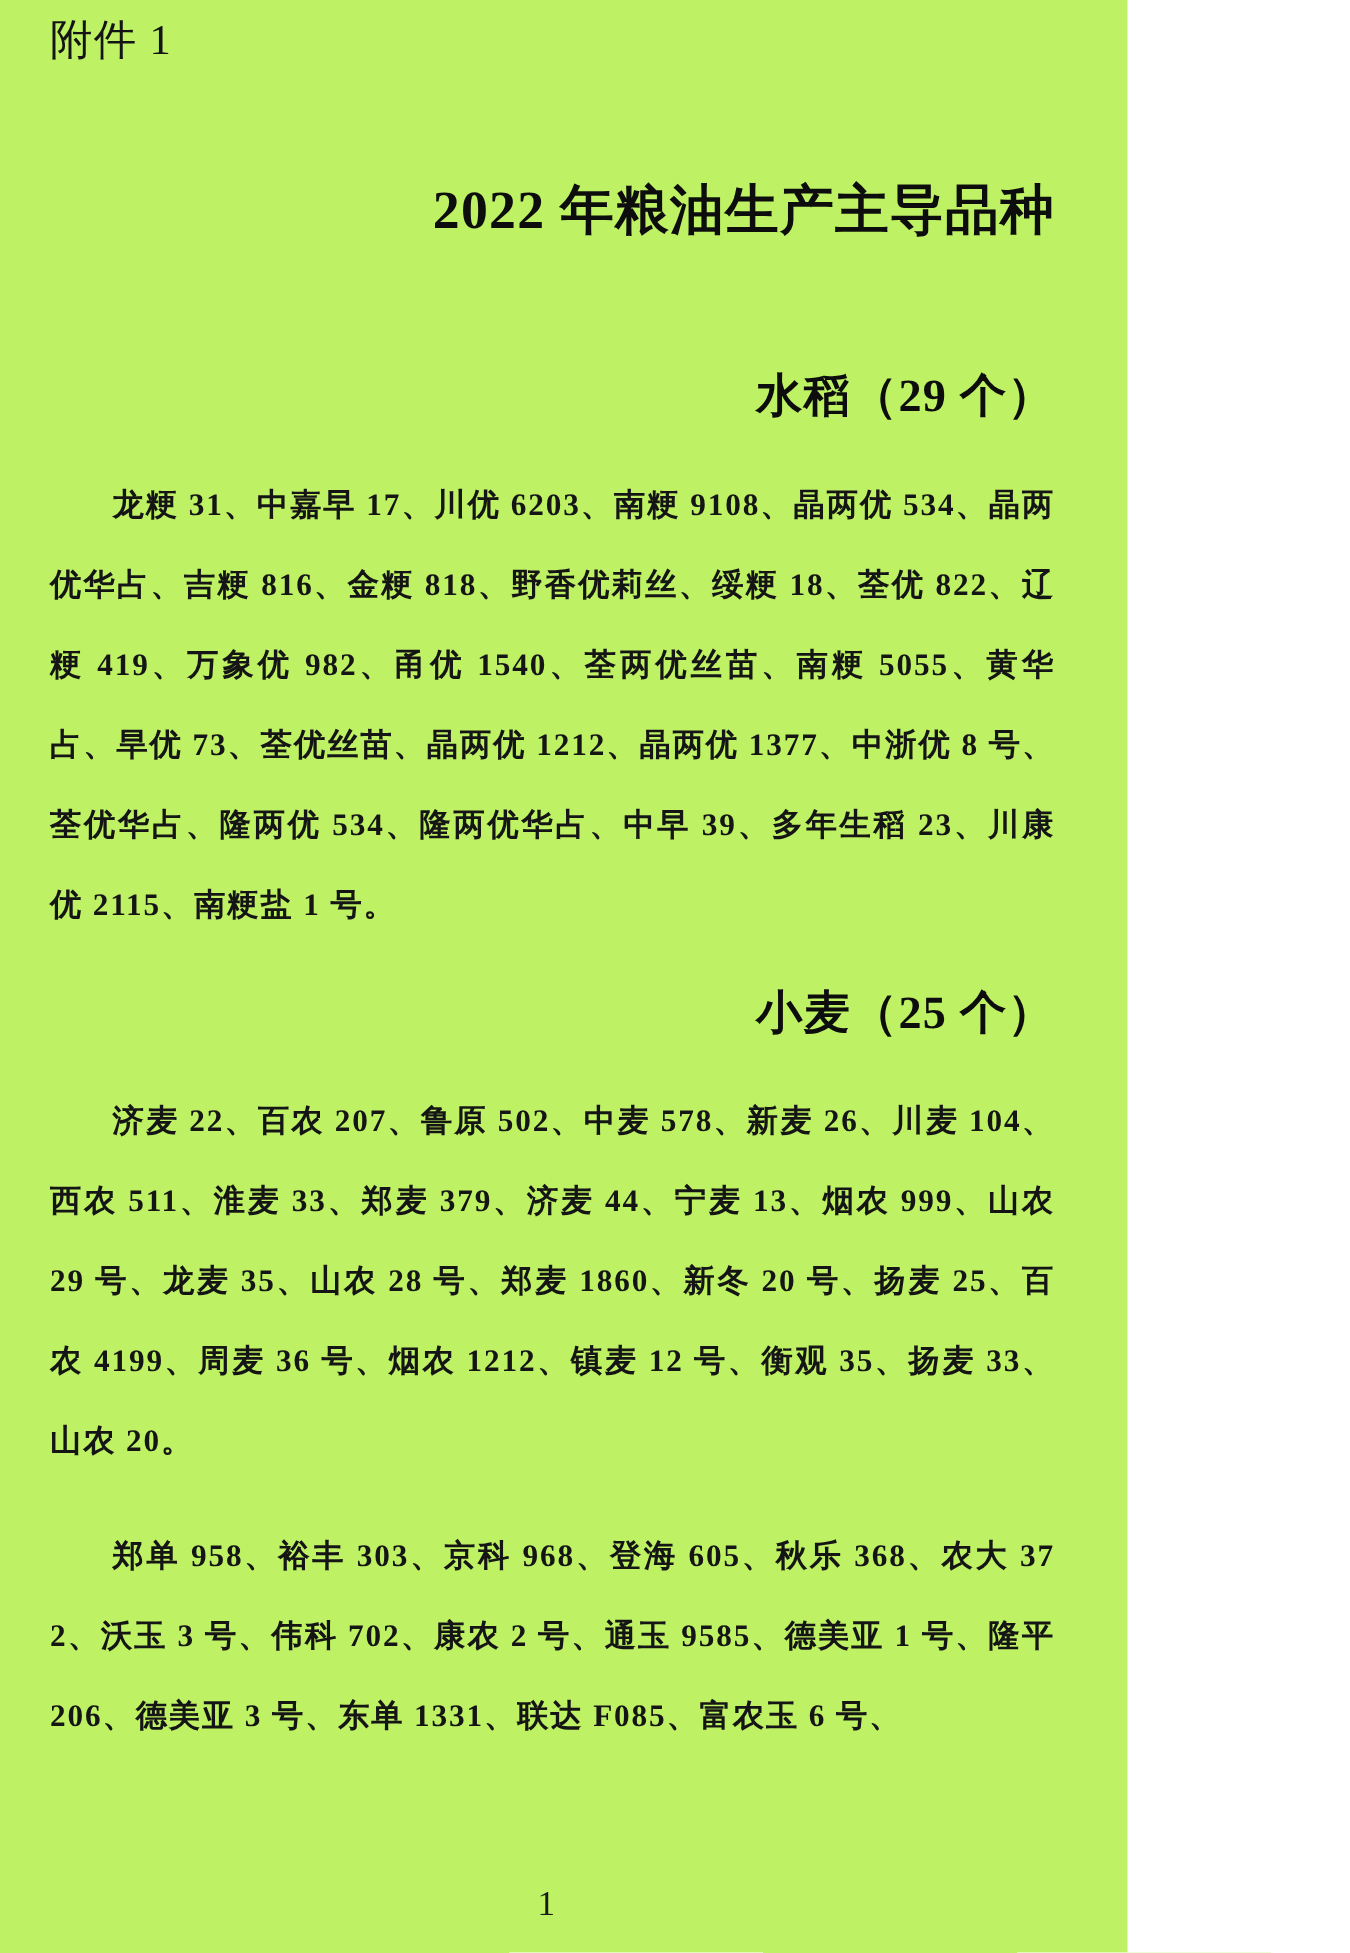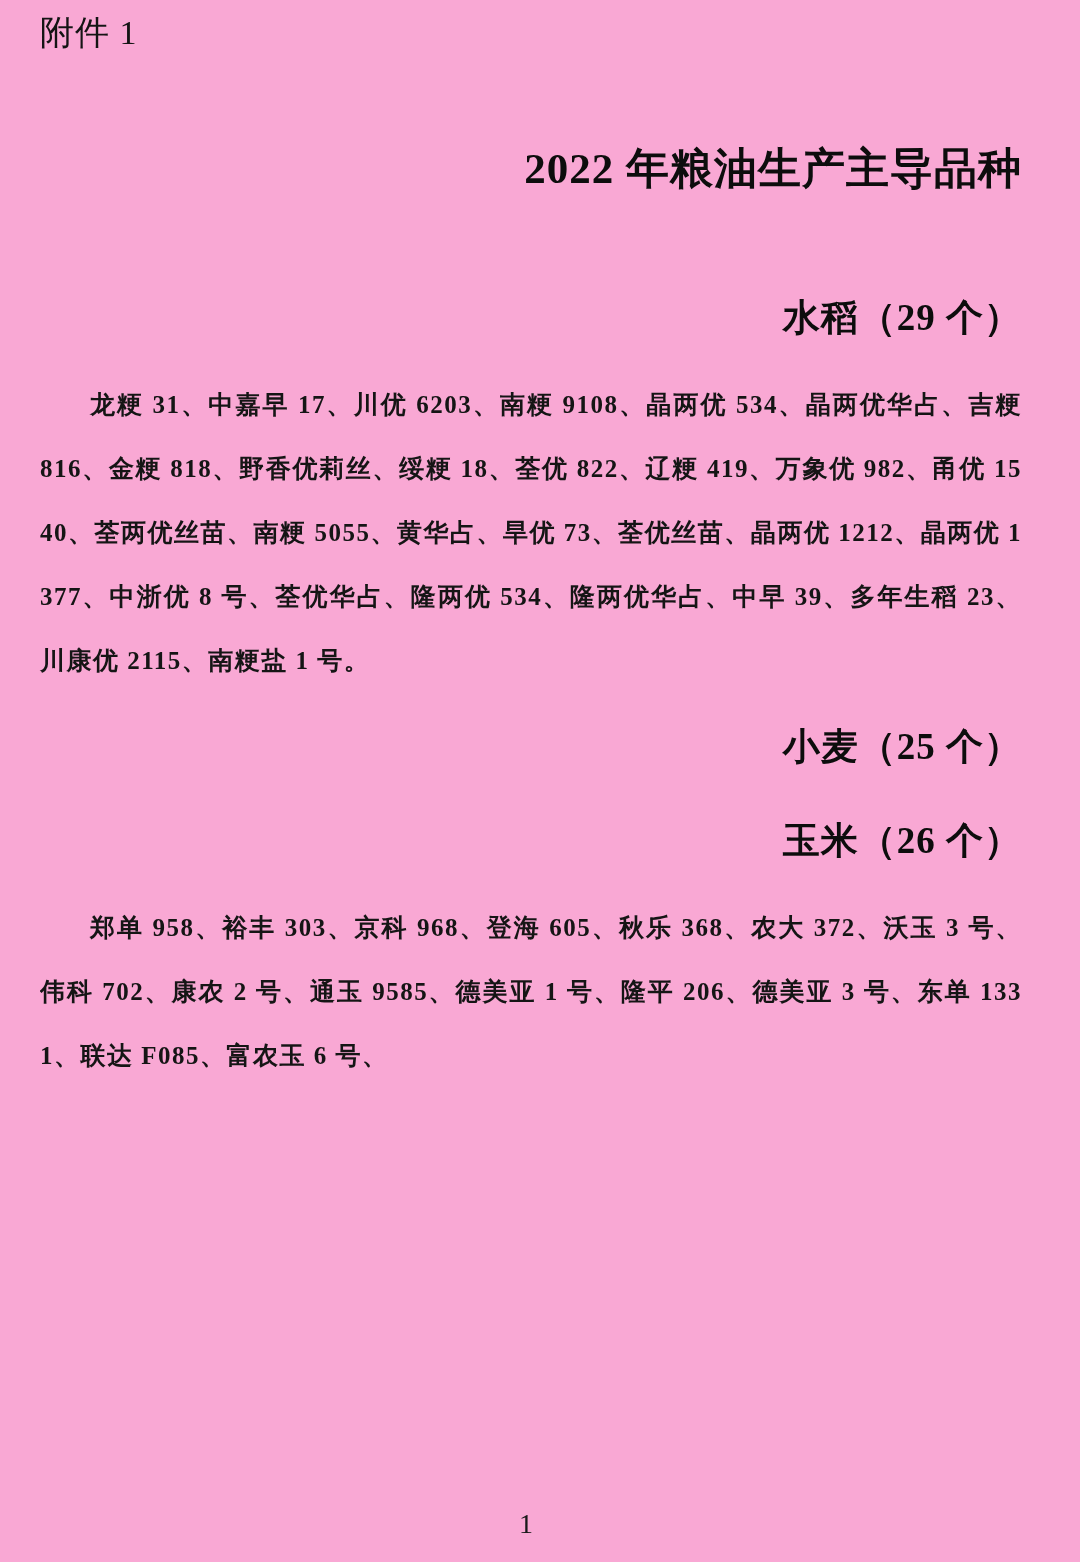--- a/index.html
+++ b/index.html
@@ -2,23 +2,23 @@
 <html lang="zh"><head>
 <meta charset="utf-8">
 <style>
   html, body {
     margin: 0;
     padding: 0;
     background: #ffffff;
   }
   .doc-page {
     position: relative;
-    width: 1080px;
+    width: 902px;
     height: 1562px;
-    background: #f9a8d4;
+    background: #bef264;
     color: #111111;
     font-family: "Liberation Serif", "DejaVu Serif", serif;
     overflow: hidden;
     box-sizing: border-box;
     padding: 10px 58px 0 40px;
   }
   .attachment-label {
     font-size: 34px;
     line-height: 46px;
     letter-spacing: 1px;
@@ -79,20 +79,20 @@
   <div class="attachment-label">附件 1</div>
 
   <h1 class="doc-title">2022 年粮油生产主导品种</h1>
 
   <h2 class="section-heading heading-rice">水稻（29 个）</h2>
 
   <p class="section-body body-rice">龙粳 31、中嘉早 17、川优 6203、南粳 9108、晶两优 534、晶两优华占、吉粳 816、金粳 818、野香优莉丝、绥粳 18、荃优 822、辽粳 419、万象优 982、甬优 1540、荃两优丝苗、南粳 5055、黄华占、旱优 73、荃优丝苗、晶两优 1212、晶两优 1377、中浙优 8 号、荃优华占、隆两优 534、隆两优华占、中早 39、多年生稻 23、川康优 2115、南粳盐 1 号。</p>
 
   <h2 class="section-heading heading-wheat">小麦（25 个）</h2>
 
+  <p class="section-body body-wheat">济麦 22、百农 207、鲁原 502、中麦 578、新麦 26、川麦 104、西农 511、淮麦 33、郑麦 379、济麦 44、宁麦 13、烟农 999、山农 29 号、龙麦 35、山农 28 号、郑麦 1860、新冬 20 号、扬麦 25、百农 4199、周麦 36 号、烟农 1212、镇麦 12 号、衡观 35、扬麦 33、山农 20。</p>
 
-  <h2 class="section-heading heading-corn">玉米（26 个）</h2>
 
   <p class="section-body body-corn">郑单 958、裕丰 303、京科 968、登海 605、秋乐 368、农大 372、沃玉 3 号、伟科 702、康农 2 号、通玉 9585、德美亚 1 号、隆平 206、德美亚 3 号、东单 1331、联达 F085、富农玉 6 号、</p>
 
   <div class="page-number">1</div>
 
 </div>
 
 </body></html>

